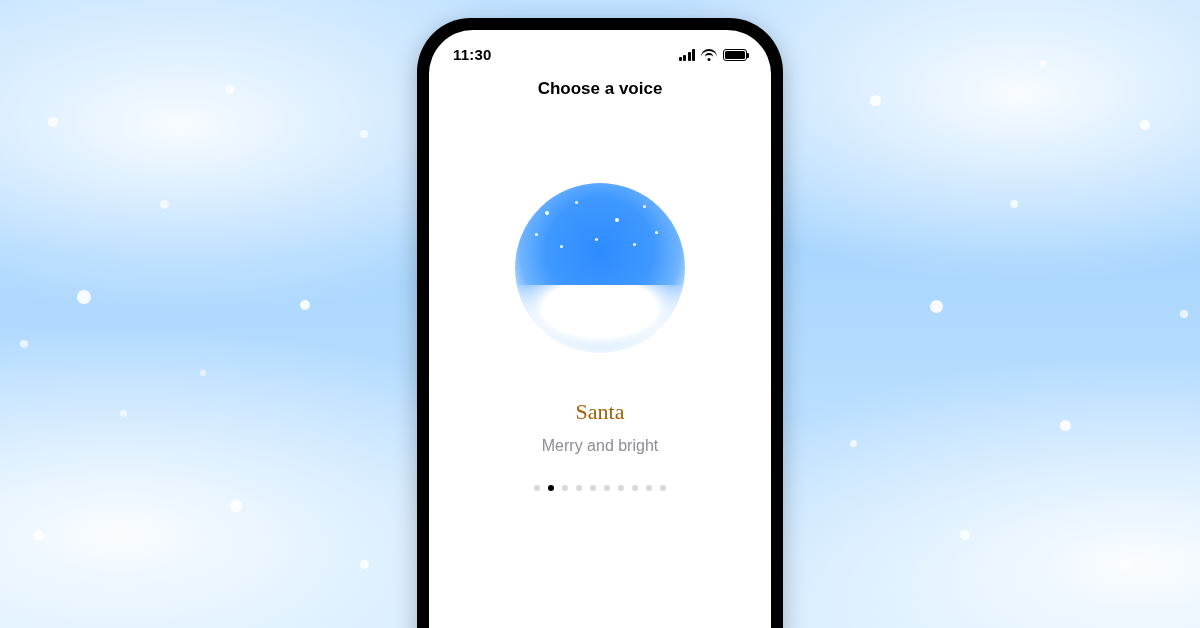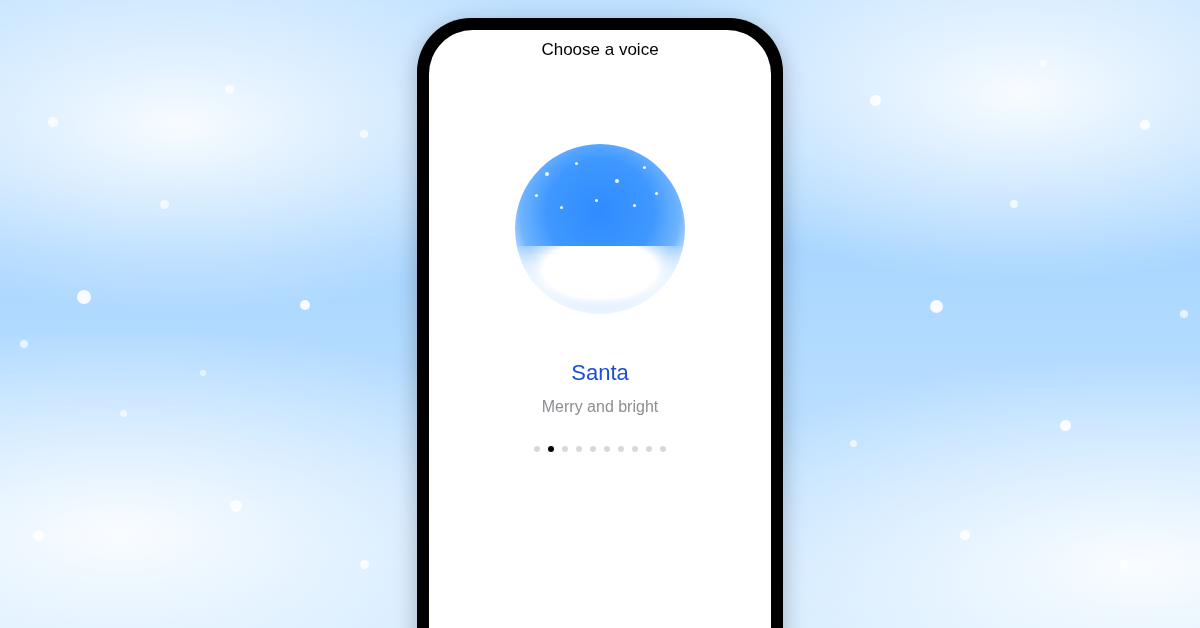--- a/index.html
+++ b/index.html
@@ -59,21 +59,21 @@
   .sig span:nth-child(3){height:9px}.sig span:nth-child(4){height:12px}
   .wifi { width:16px; height:12px; position:relative; }
   .wifi::before{content:"";position:absolute;inset:0;border:2px solid #000;border-bottom:none;border-left:none;border-right:none;border-radius:12px 12px 0 0;}
   .wifi::after{content:"";position:absolute;left:4px;top:4px;right:4px;bottom:0;border:2px solid #000;border-bottom:none;border-left:none;border-right:none;border-radius:8px 8px 0 0;}
   .wifi .dot{position:absolute;left:50%;bottom:0;width:3px;height:3px;background:#000;border-radius:50%;transform:translateX(-50%);}
   .batt { width:24px; height:12px; border:1.5px solid #000; border-radius:3px; position:relative; }
   .batt::after{content:"";position:absolute;right:-3px;top:3px;width:2px;height:5px;background:#000;border-radius:0 1px 1px 0;}
   .batt .fill{position:absolute;left:1px;top:1px;bottom:1px;right:1px;background:#000;border-radius:1.5px;}
 
   
-  .title { font-size: 17px; font-weight: 400; color:#000; margin-top: 10px; }
+  .title { font-size: 17px; font-weight: 700; color:#000; margin-top: 10px; }
 
   
   .avatar {
     margin-top: 84px;
     width: 170px; height: 170px; border-radius: 50%;
     position: relative; overflow: hidden;
     background:
       radial-gradient(circle at 50% 40%, #2f8cff 0%, #3f98ff 40%, #6fb4ff 60%, #ffffff 80%);
   }
   .avatar::after{  
@@ -115,36 +115,53 @@
   <div class="flake" style="left:960px;top:530px;width:10px;height:10px;"></div>
   <div class="flake" style="left:850px;top:440px;width:7px;height:7px;opacity:.7"></div>
   <div class="flake" style="left:20px;top:340px;width:8px;height:8px;opacity:.7"></div>
   <div class="flake" style="left:1180px;top:310px;width:8px;height:8px;opacity:.7"></div>
   <div class="flake" style="left:200px;top:370px;width:6px;height:6px;opacity:.6"></div>
   <div class="flake" style="left:1040px;top:60px;width:7px;height:7px;opacity:.7"></div>
 
   <div class="phone">
     <div class="screen">
 
+      <div class="status-bar">
+        <div class="clock">11:30</div>
+        <div class="indicators">
+          <div class="sig">
+              <span></span>
+              <span></span>
+              <span></span>
+              <span></span>
+            </div>
+          <div class="wifi">
+              <span class="dot"></span>
+            </div>
+          <div class="batt">
+              <span class="fill"></span>
+            </div>
+        </div>
+      </div>
 
       <div class="title">Choose a voice</div>
 
       <div class="avatar">
         <span class="aflake" style="left:30px;top:28px;width:4px;height:4px;"></span>
         <span class="aflake" style="left:60px;top:18px;width:3px;height:3px;"></span>
         <span class="aflake" style="left:100px;top:35px;width:4px;height:4px;"></span>
         <span class="aflake" style="left:128px;top:22px;width:3px;height:3px;"></span>
         <span class="aflake" style="left:80px;top:55px;width:3px;height:3px;"></span>
         <span class="aflake" style="left:45px;top:62px;width:3px;height:3px;"></span>
         <span class="aflake" style="left:118px;top:60px;width:3px;height:3px;"></span>
         <span class="aflake" style="left:20px;top:50px;width:3px;height:3px;"></span>
         <span class="aflake" style="left:140px;top:48px;width:3px;height:3px;"></span>
       </div>
 
-      <div class="voice-name" style="color: #1d4ed8;">Santa</div>
+      <div class="voice-name" style="color: #a16207; font-family: Liberation Serif, serif;">Santa</div>
       <div class="voice-sub">Merry and bright</div>
 
       <div class="dots">
           <span class="dot"></span>
           <span class="dot active"></span>
           <span class="dot"></span>
           <span class="dot"></span>
           <span class="dot"></span>
           <span class="dot"></span>
           <span class="dot"></span>

